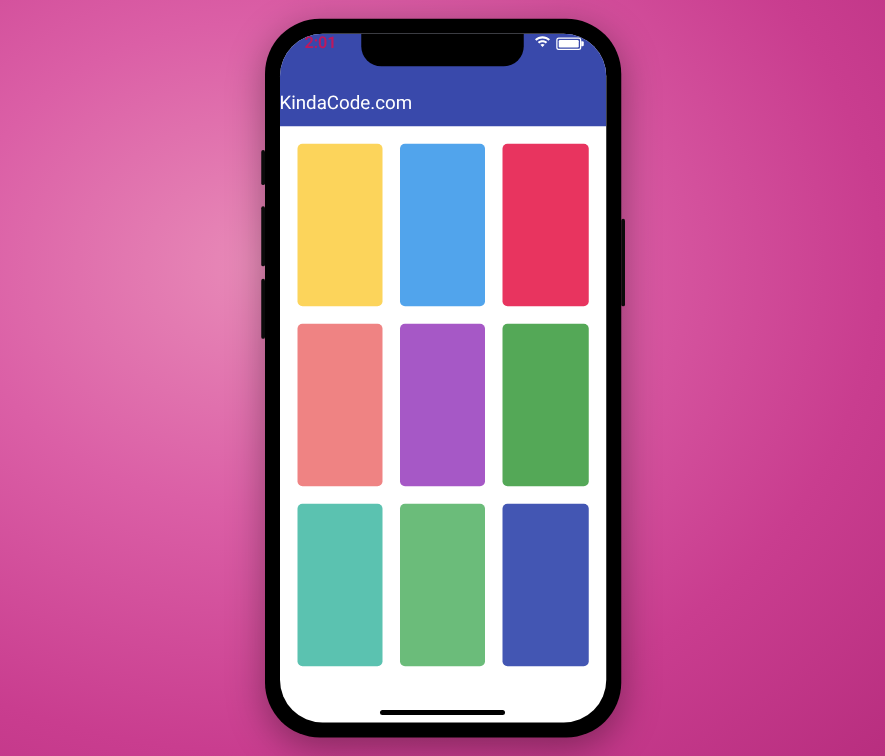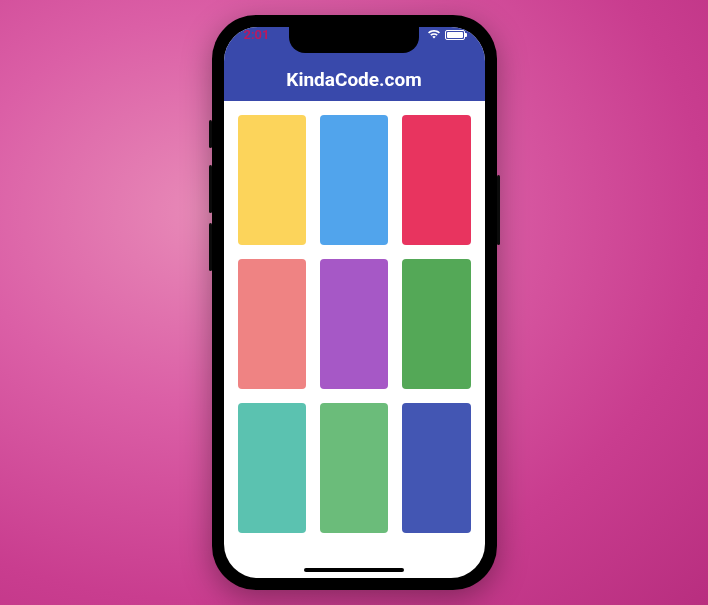--- a/index.html
+++ b/index.html
@@ -78,23 +78,23 @@
       font-size: 13px;
       font-weight: 600;
       z-index: 5;
     }
     .status-right {
       display: flex;
       align-items: center;
       gap: 4px;
     }
     .title {
-      text-align: center;
-      font-size: 19px;
-      font-weight: 700;
+      text-align: left;
+      font-size: 15px;
+      font-weight: 400;
     }
     .grid {
       padding: 14px;
       display: grid;
       grid-template-columns: repeat(3, 1fr);
       gap: 14px;
     }
     .tile {
       aspect-ratio: 1 / 1.9;
       border-radius: 4px;

